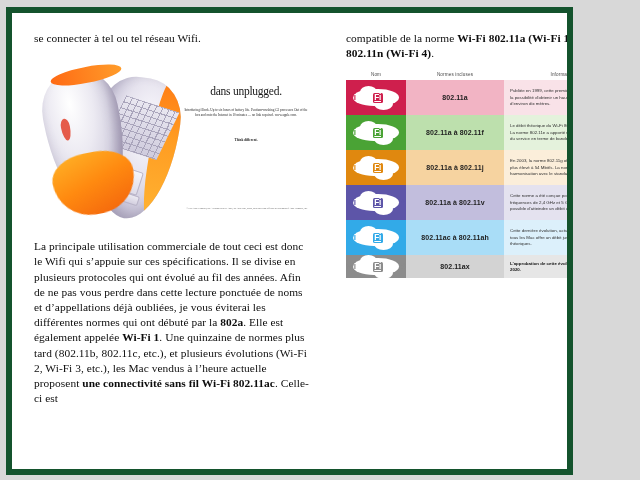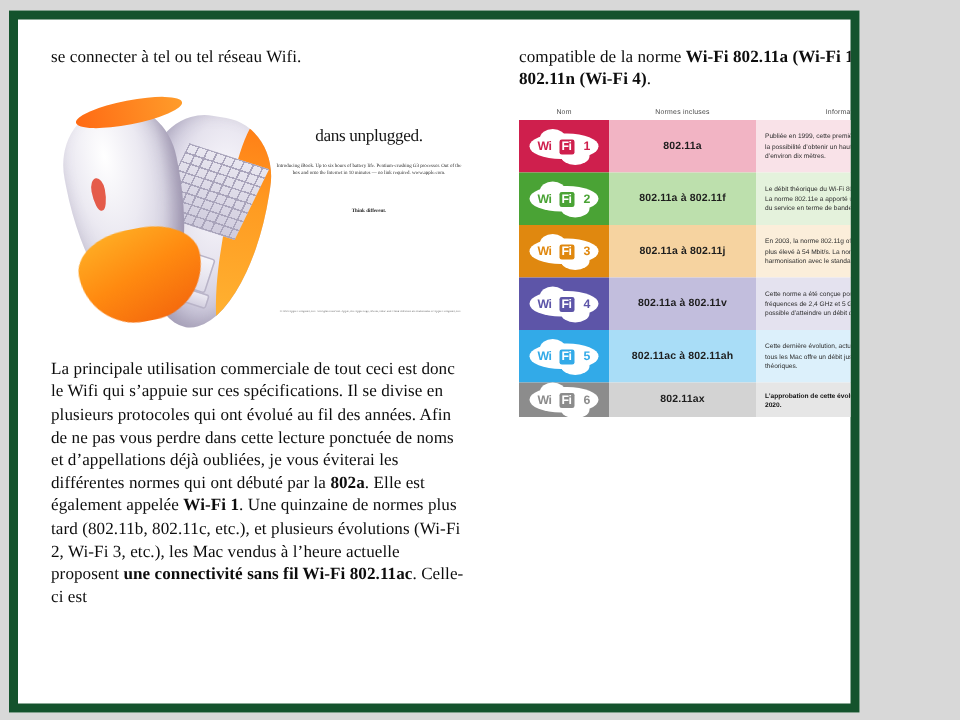--- a/index.html
+++ b/index.html
@@ -278,33 +278,34 @@
     right: 6px; bottom: -3.5px;
     width: 19px; height: 12px;
     background: #ffffff;
     border-radius: 50%;
   }
   .badge-text {
     position: relative;
     z-index: 2;
     display: flex;
     align-items: center;
-    gap: 5px;
+    gap: 17px;
     font-family: "Liberation Sans", sans-serif;
     font-size: 8.2px;
     font-weight: bold;
     line-height: 1;
     text-align: right;
   }
   .bt-wi  { letter-spacing: -0.3px; }
   .bt-fi  {
     padding: 1px 1.6px 1.4px 1.6px;
     border-radius: 1.5px;
     color: #ffffff;
     letter-spacing: -0.3px;
+    text-decoration: underline;
   }
   .bt-num { margin-left: 1.5px; }
 
   
   .footer {
     position: absolute;
     left: 0;
     bottom: 0;
     width: 628px;
     height: 40px;

